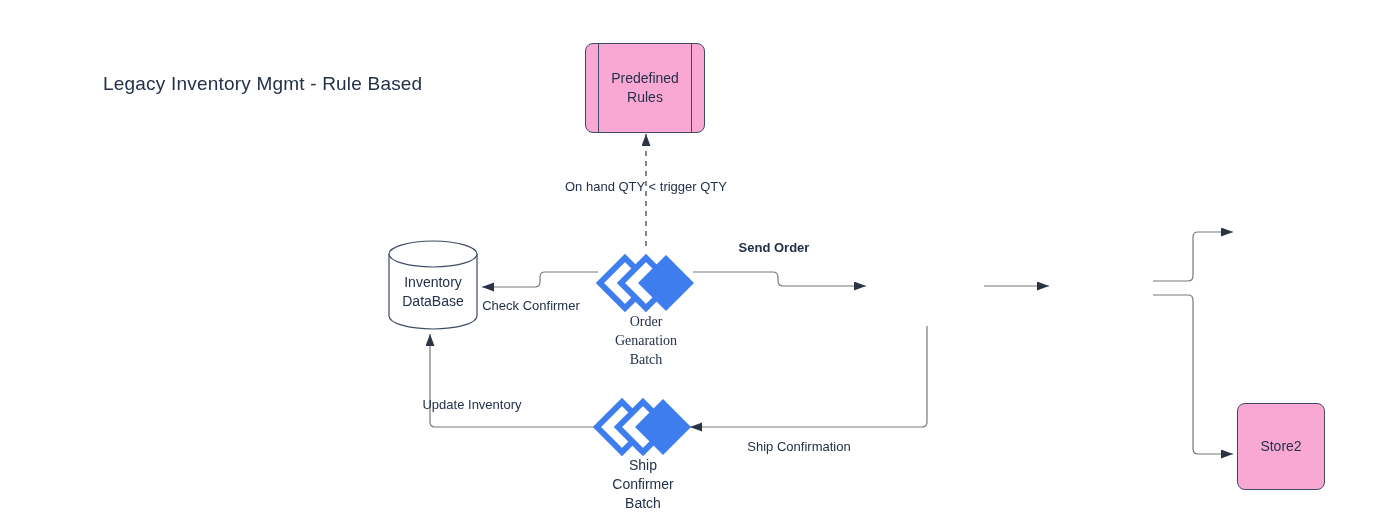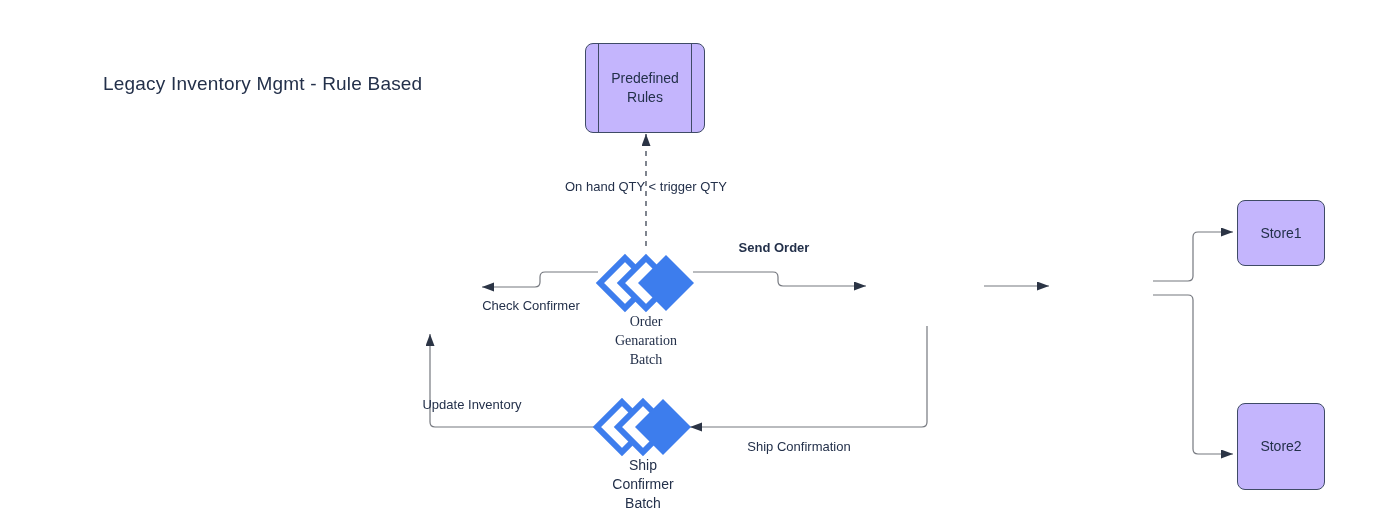--- a/index.html
+++ b/index.html
@@ -16,21 +16,21 @@
     overflow:hidden;
     margin-top:7px;
   }
   .title{position:absolute;left:103px;top:66px;font-size:19px;letter-spacing:.2px;}
   svg.connectors{position:absolute;left:0;top:0;width:1400px;height:529px;}
   .conn{fill:none;stroke:var(--connector-gray);stroke-width:1.2px;}
   .conn.dashed{stroke:var(--arrow-dark);stroke-dasharray:5 5;}
   .arrowhead{fill:var(--arrow-dark);}
   .node{position:absolute;}
   .box{
-    border:1px solid var(--shape-border);border-radius:8px;background:#c4b5fd;
+    border:1px solid var(--shape-border);border-radius:8px;background:#f9a8d4;
     display:flex;align-items:center;justify-content:center;
   }
   .node-label{
     text-align:center;font-size:14px;line-height:19px;white-space:pre-line;color:var(--ink);
   }
   .stripe{position:absolute;top:0;bottom:0;width:1px;background:var(--shape-border);}
   .stripe.left{left:12px;}
   .stripe.right{right:12px;}
   .cyl svg{position:absolute;left:0;top:0;overflow:visible;}
   .cyl-shape{fill:#ffffff;stroke:var(--shape-border);stroke-width:1.2px;}
@@ -64,37 +64,42 @@
     <path class="conn" d="M596,420 H435 Q430,420 430,415 V327" marker-end="url(#arrow)"></path>
   </svg>
 
   <div class="node box" style="left:585px;top:36px;width:118px;height:88px;">
     <span class="stripe left"></span>
     <span class="stripe right"></span>
     <div class="node-label">Predefined
 Rules</div>
   </div>
 
+  <div class="node cyl" style="left:388px;top:233px;width:90px;height:90px;">
+    <svg width="90" height="90" xmlns="http://www.w3.org/2000/svg">
+      <path class="cyl-shape" d="M1,14 V76 A44,13 0 0 0 89,76 V14"></path>
+      <ellipse class="cyl-shape" cx="45" cy="14" rx="44" ry="13"></ellipse>
+    </svg>
+    <div class="node-label">Inventory
+DataBase</div>
+  </div>
 
   <div class="node batch" style="left:598px;top:244px;width:96px;height:64px;font-family:Liberation Serif, serif;">
     <svg width="96" height="64" xmlns="http://www.w3.org/2000/svg">
       <path class="d-outline" d="M27,7 L52,32 L27,57 L2,32 Z"></path>
       <path class="d-outline" d="M48,7 L73,32 L48,57 L23,32 Z"></path>
       <path class="d-solid" d="M68,4 L96,32 L68,60 L40,32 Z"></path>
     </svg>
     <div class="node-label batch-label">Order
 Genaration
 Batch</div>
   </div>
 
 
 
-  <div class="node box" style="left:1237px;top:193px;width:86px;height:64px;">
-    <div class="node-label">Store1</div>
-  </div>
 
   <div class="node box" style="left:1237px;top:396px;width:86px;height:85px;">
     <div class="node-label">Store2</div>
   </div>
 
   <div class="node batch" style="left:595px;top:388px;width:96px;height:64px;">
     <svg width="96" height="64" xmlns="http://www.w3.org/2000/svg">
       <path class="d-outline" d="M27,7 L52,32 L27,57 L2,32 Z"></path>
       <path class="d-outline" d="M48,7 L73,32 L48,57 L23,32 Z"></path>
       <path class="d-solid" d="M68,4 L96,32 L68,60 L40,32 Z"></path>

